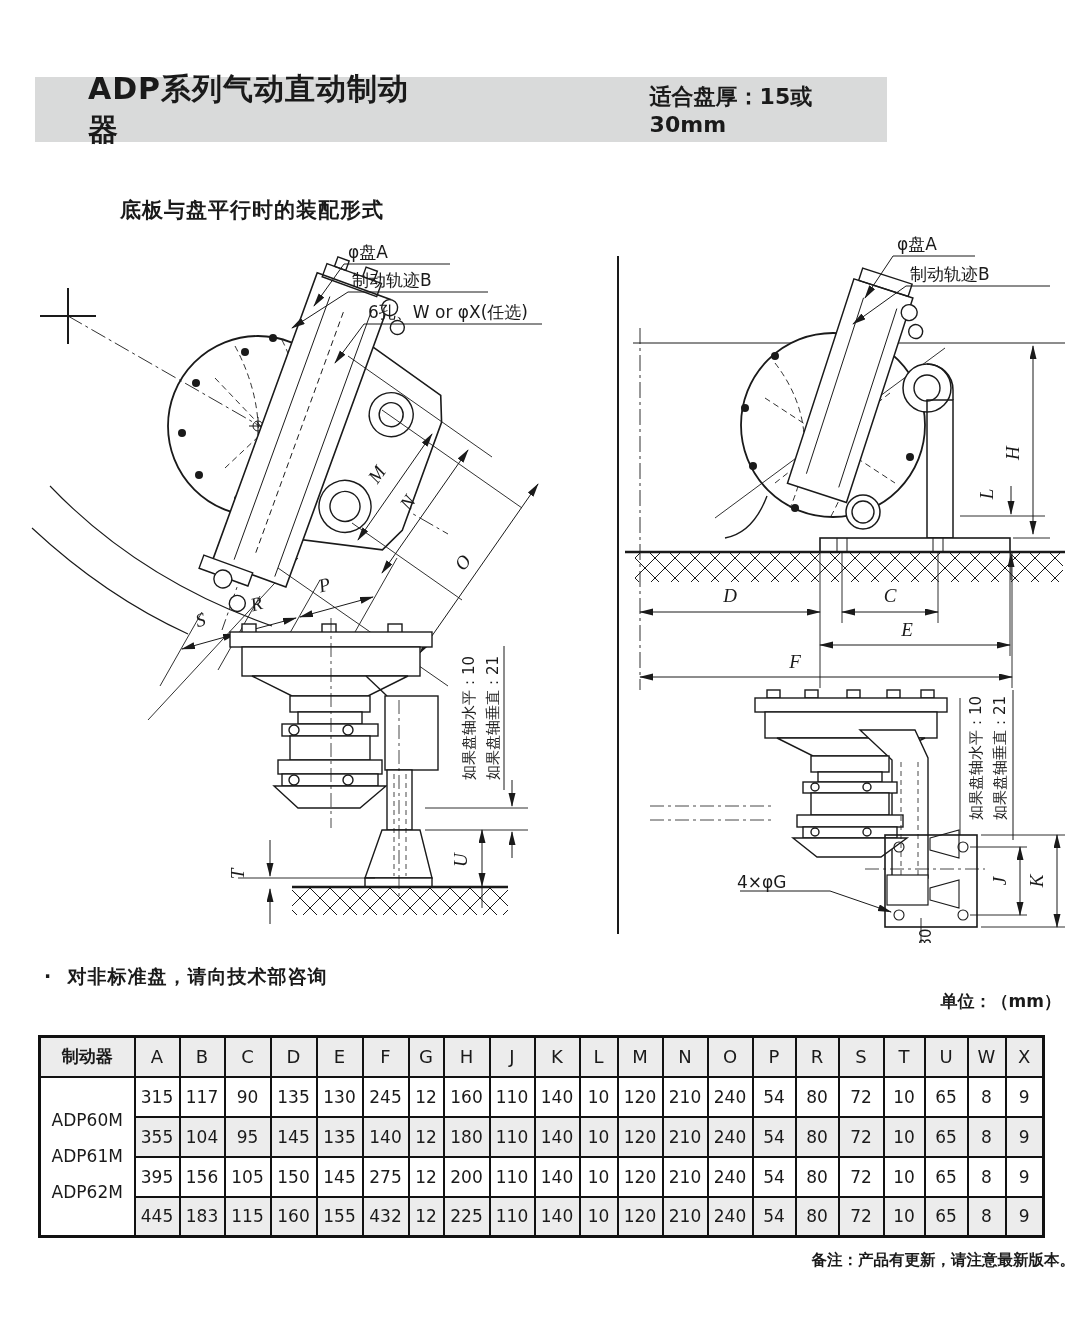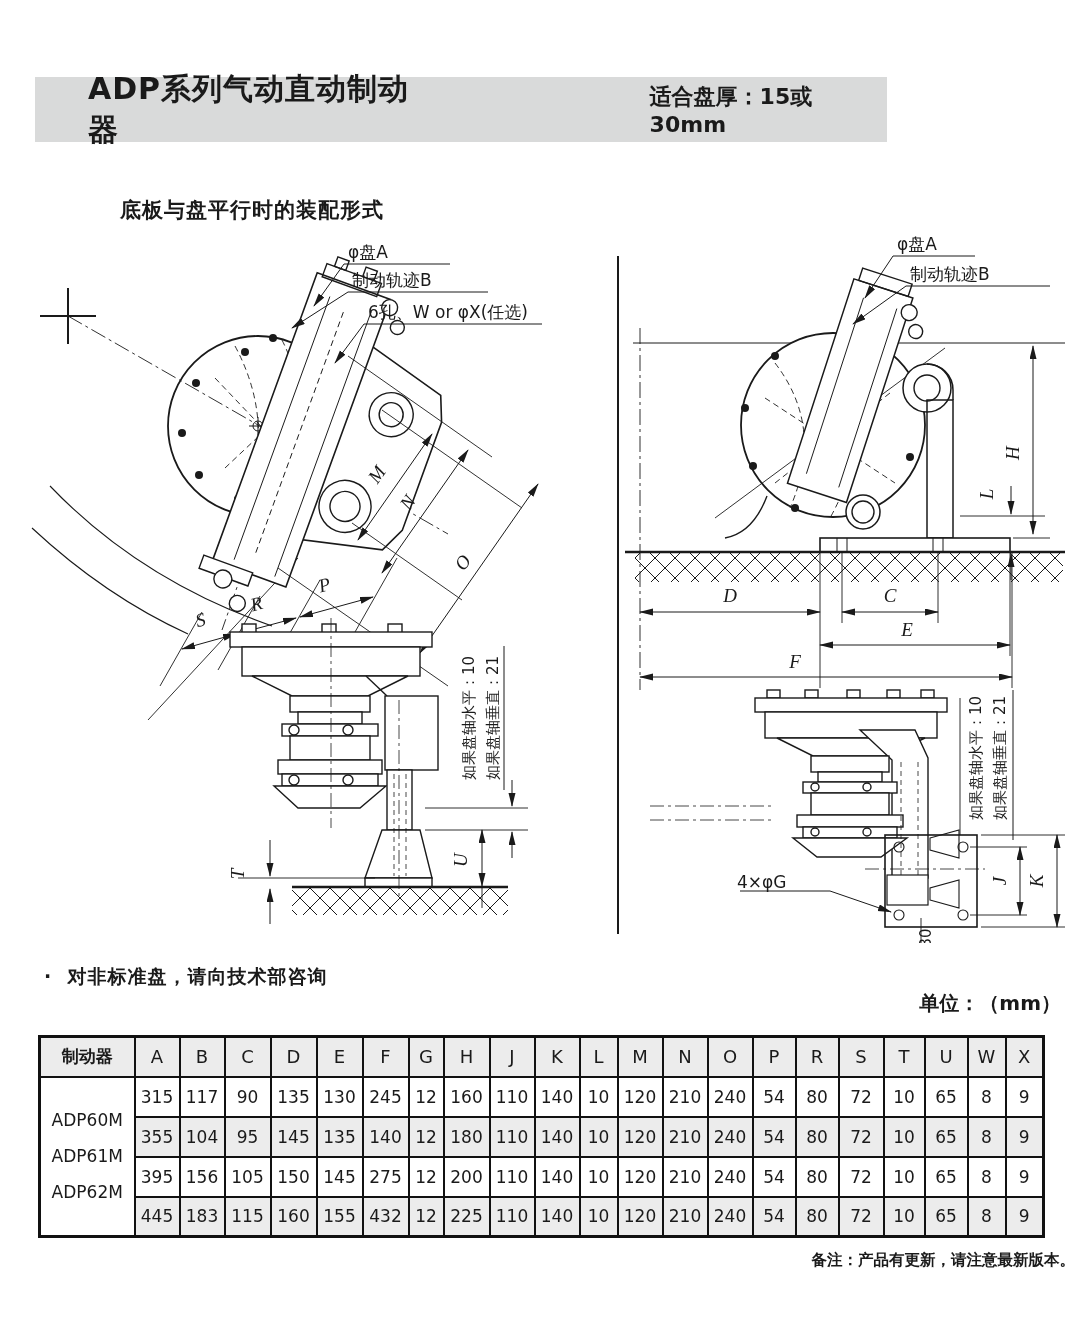--- a/index.html
+++ b/index.html
@@ -19,21 +19,21 @@
 
   svg { position:absolute; }
   #left-svg { left:30px; top:228px; }
   #right-svg { left:625px; top:228px; }
 
   .lbl { font:17px "DejaVu Sans","Liberation Sans",sans-serif; fill:#1a1a1a; }
   .dim { font:italic 19px "Liberation Serif","DejaVu Serif",serif; fill:#1a1a1a; }
   .note { font:15px "DejaVu Sans","Liberation Sans",sans-serif; fill:#1a1a1a; }
 
   .note-row { position:absolute; left:44px; top:964px; font-size:19px; font-weight:bold; letter-spacing:1px; }
-  .unit-label { position:absolute; right:30px; top:990px; font-size:20px; font-weight:600; }
+  .unit-label { position:absolute; right:30px; top:990px; font-size:17px; font-weight:600; }
   .footer-note { position:absolute; right:16px; top:1250px; font-size:15.5px; font-weight:600; }
 
   table.dims { position:absolute; left:38px; top:1035px; border-collapse:collapse;
     table-layout:fixed; border:3px solid #111; }
   table.dims th, table.dims td { border:2px solid #111; text-align:center; vertical-align:middle;
     height:40px; font-size:17px; padding:0 1px; background:#ffffff; }
   table.dims th { font-weight:normal; font-size:18px; }
   table.dims th.model-col { font-size:17px; font-weight:bold; }
   tr.shade th, tr.shade td { background:#ececec; }
   td.model-cell { background:#ffffff !important; font-size:16.5px; line-height:36px; }

